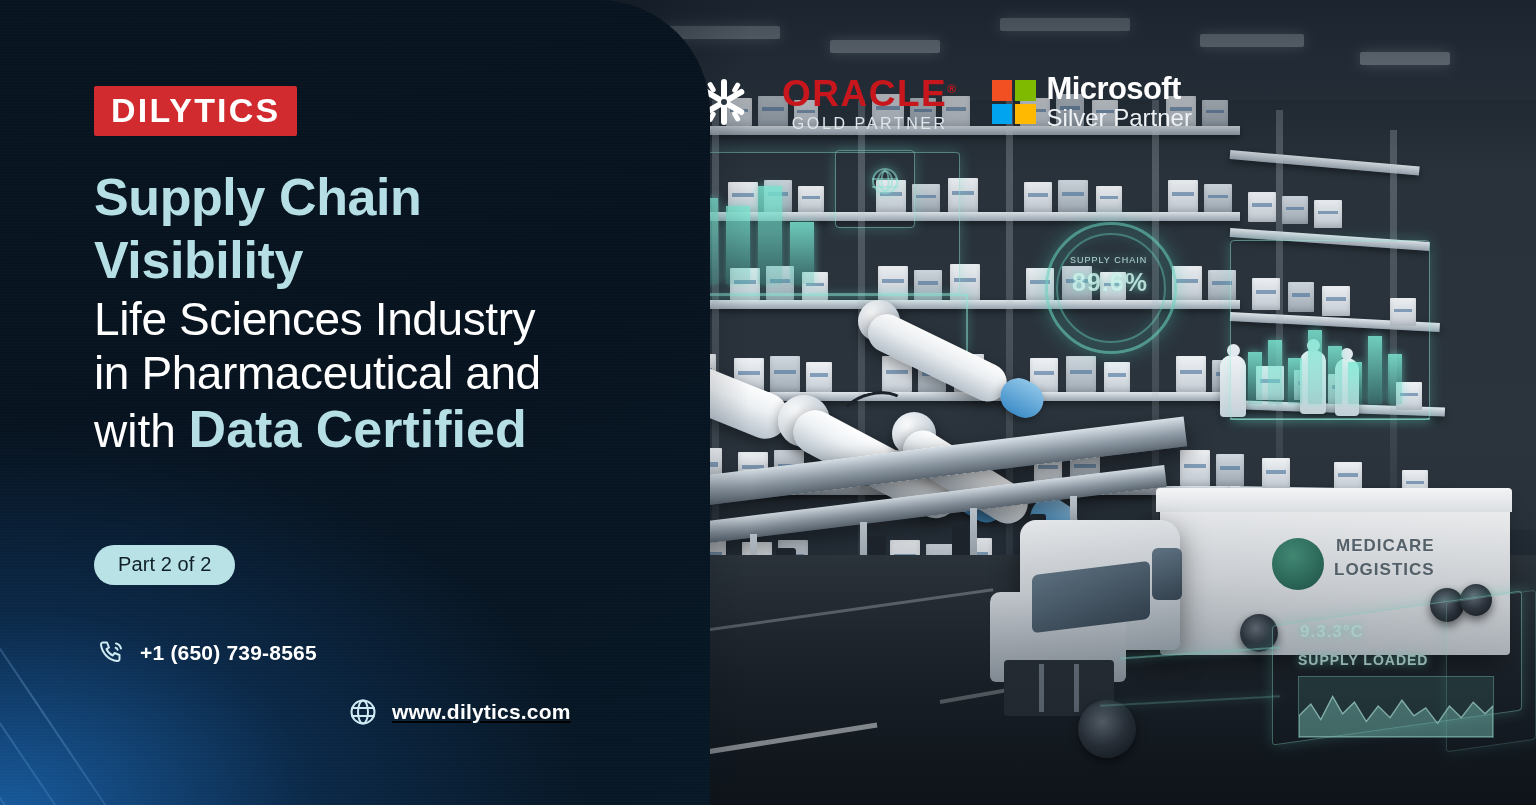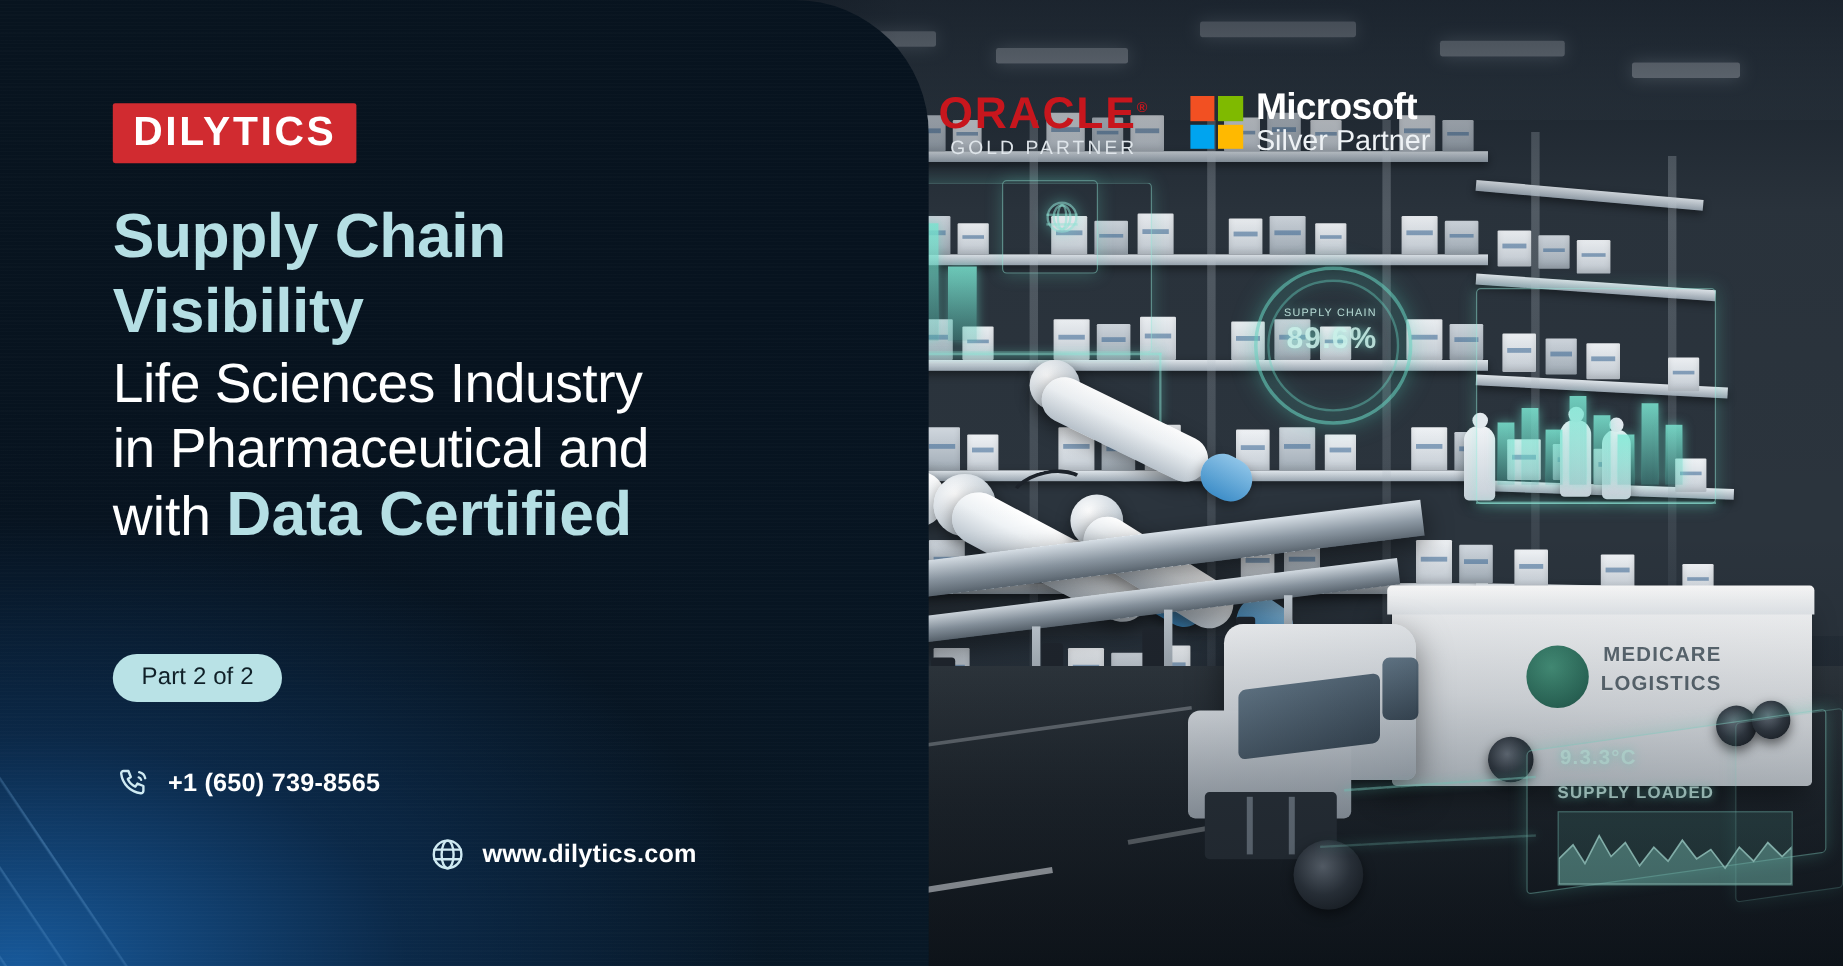--- a/index.html
+++ b/index.html
@@ -252,21 +252,21 @@
     position: absolute; inset: 0;
     background:
       linear-gradient(180deg, rgba(8,16,26,.62) 0%, rgba(8,16,26,.05) 22%, rgba(6,12,20,0) 55%, rgba(5,10,17,.35) 100%),
       linear-gradient(90deg, rgba(8,16,26,.45) 0%, rgba(8,16,26,0) 16%);
     pointer-events: none;
   }
 
   
   .panel {
     position: absolute;
-    left: 0; top: 0; width: 774px; height: 805px;
+    left: 0; top: 0; width: 710px; height: 805px;
     background:
       radial-gradient(130% 75% at 2% 100%, rgba(24,92,160,.95) 0%, rgba(14,56,102,.55) 32%, rgba(7,22,40,.10) 62%, rgba(7,19,31,0) 78%),
       linear-gradient(160deg, #08141f 0%, #07131f 45%, #081826 100%);
     border-top-right-radius: 112px;
     overflow: hidden;
   }
   .streaks { position: absolute; inset: 0; pointer-events: none; }
   .streak {
     position: absolute;
     background: linear-gradient(90deg, rgba(120,180,235,0), rgba(130,190,240,.30), rgba(120,180,235,0));
@@ -339,21 +339,21 @@
 
   
   .contact-row {
     position: absolute;
     display: flex;
     align-items: center;
     gap: 14px;
   }
   .c-phone { left: 96px; top: 638px; }
   .c-mail  { left: 96px; top: 697px; }
-  .c-web   { left: 358px; top: 697px; }
+  .c-web   { left: 348px; top: 697px; text-decoration: underline; }
   .c-text {
     color: #ffffff;
     font-size: 21px;
     font-weight: 700;
     letter-spacing: .2px;
     white-space: nowrap;
   }
   .c-icon { width: 30px; height: 30px; flex: 0 0 30px; }
   .c-icon svg { display: block; width: 30px; height: 30px; }
 

